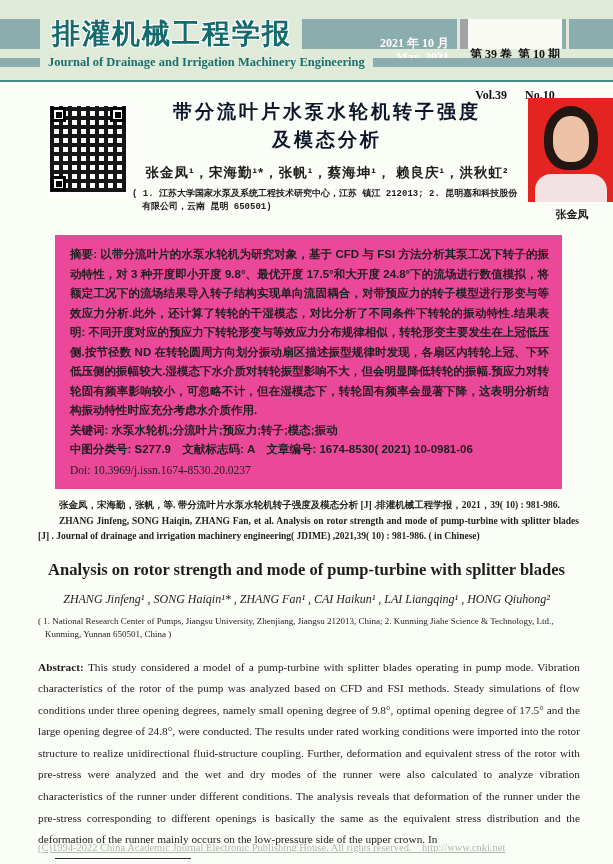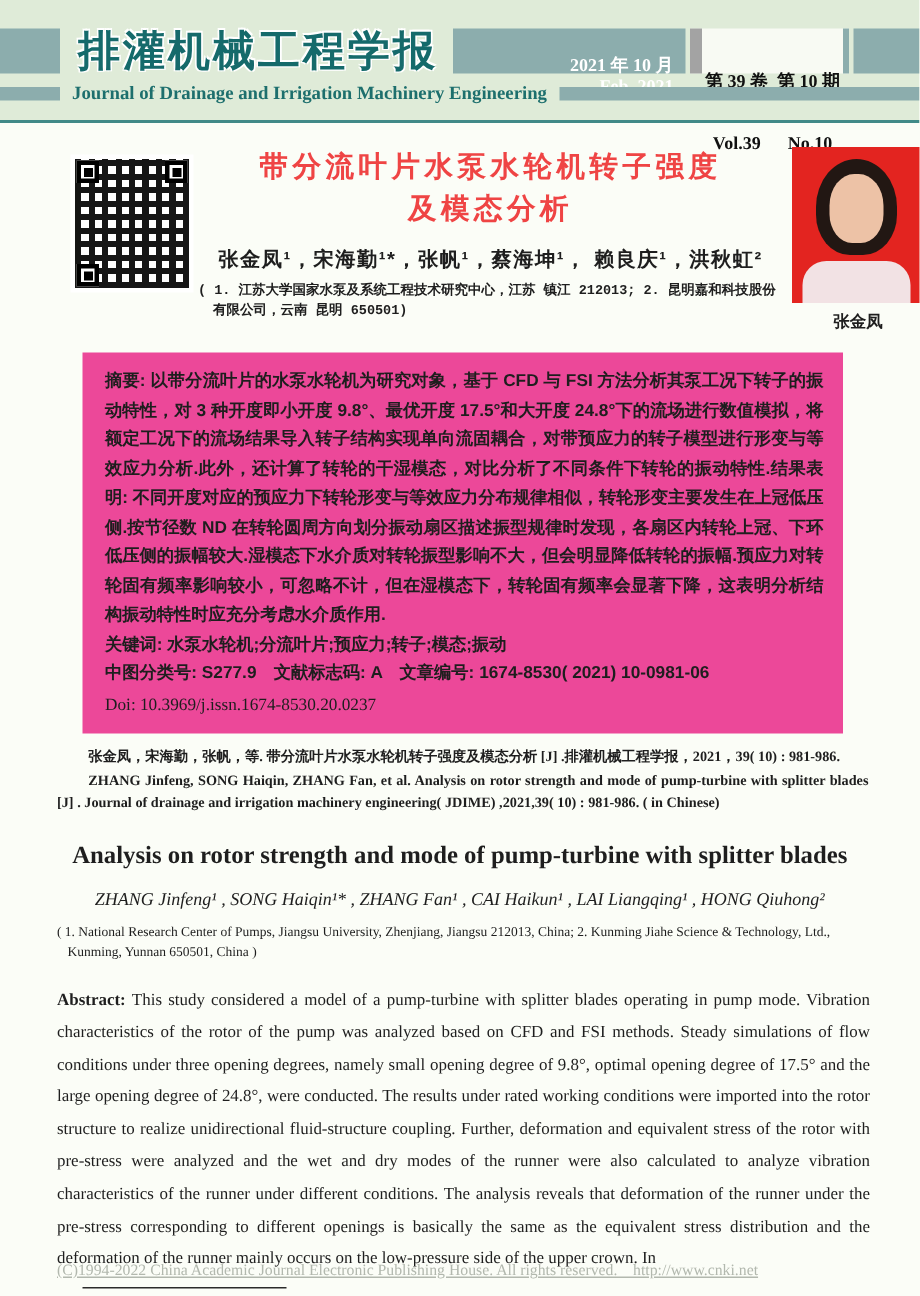--- a/index.html
+++ b/index.html
@@ -48,21 +48,21 @@
       repeating-linear-gradient(90deg, #161616 0 4px, transparent 4px 9px),
       repeating-linear-gradient(0deg, #161616 0 4px, #fff 4px 9px);
     outline:3px solid #fff;
   }
   .finder { position:absolute; width:15px; height:15px; background:#fff;
     border:3px solid #000; display:flex; align-items:center; justify-content:center; }
   .finder::after { content:""; width:6px; height:6px; background:#000; }
   .f-tl { top:1px; left:1px; } .f-tr { top:1px; right:1px; } .f-bl { bottom:1px; left:1px; }
   .mid { flex:1; text-align:center; padding:0 6px; }
   .cn-title { font-size:19px; font-weight:bold; letter-spacing:3px; line-height:28px;
-    font-family:"Liberation Sans", sans-serif; color:#ef4444; }
+    font-family:"Liberation Sans", sans-serif; color:#0f172a; }
   .cn-authors { margin-top:10px; font-size:13.5px; font-weight:bold; letter-spacing:1px;
     font-family:"Liberation Sans", sans-serif; }
   .cn-affil { margin-top:6px; font-size:9px; line-height:13px; font-weight:bold;
     width:390px; margin-left:auto; margin-right:auto; text-align:left;font-family:Liberation Mono, monospace; }
   .cn-affil .l2 { padding-left:10px; }
   .photo-col { width:88px; flex:none; text-align:center; }
   .photo { position:relative; width:86px; height:104px; background:#e32420; overflow:hidden; }
   .hair { position:absolute; top:8px; left:16px; width:54px; height:64px;
     background:#221713; border-radius:50% 50% 42% 42%; }
   .face { position:absolute; top:18px; left:25px; width:36px; height:46px;
@@ -100,21 +100,21 @@
 </style>
 </head>
 <body>
 
 <div class="header">
   <div class="band">
     <div class="blk blk-left"></div>
     <div class="jtitle">排灌机械工程学报</div>
     <div class="datebox">
       <div>2021 年 10 月</div>
-      <div>Feb. 2021</div>
+      <div>May. 2021</div>
     </div>
     <div class="volbox">
       <div>第 39 卷  第 10 期</div>
       <div>Vol.39      No.10</div>
     </div>
     <div class="blk blk-right"></div>
   </div>
   <div class="subrow">
     <div class="subbar subbar-l"></div>
     <div class="jsub">Journal of Drainage and Irrigation Machinery Engineering</div>

